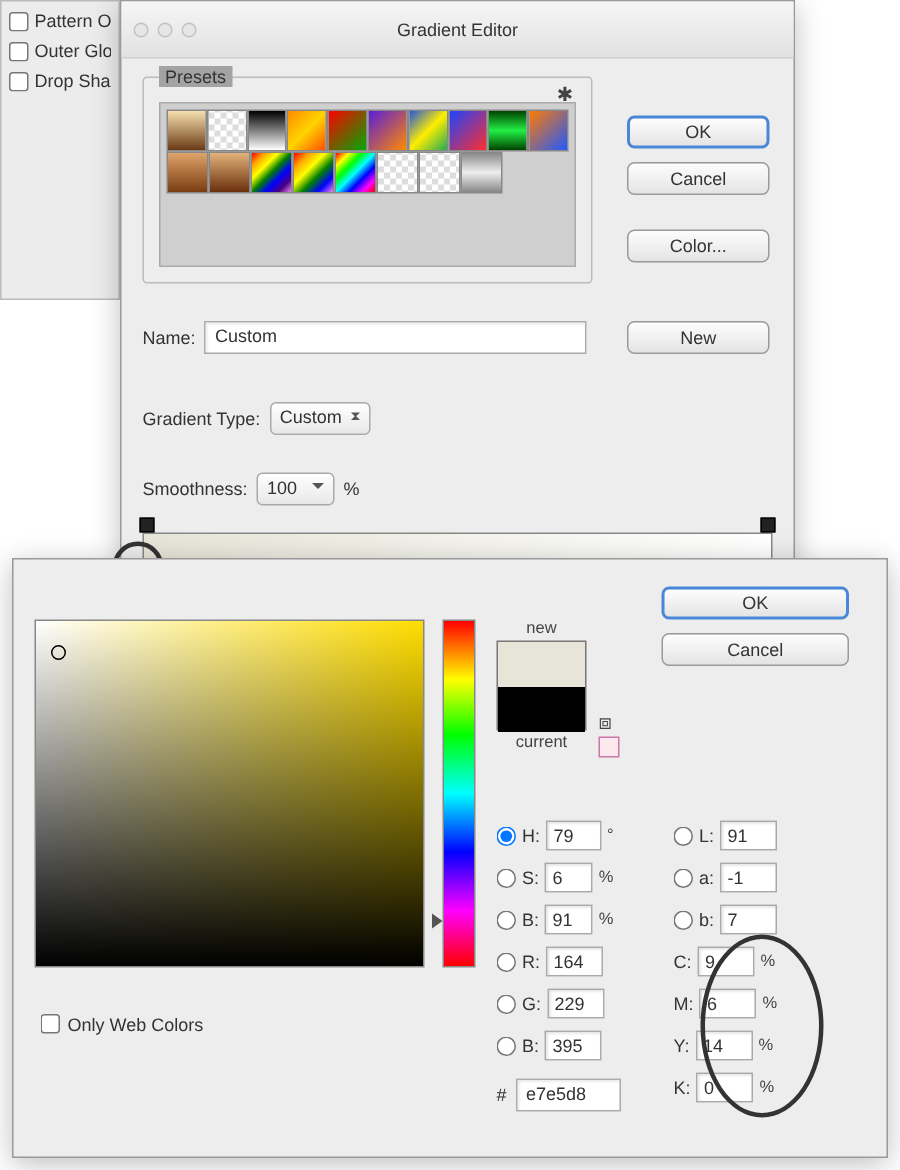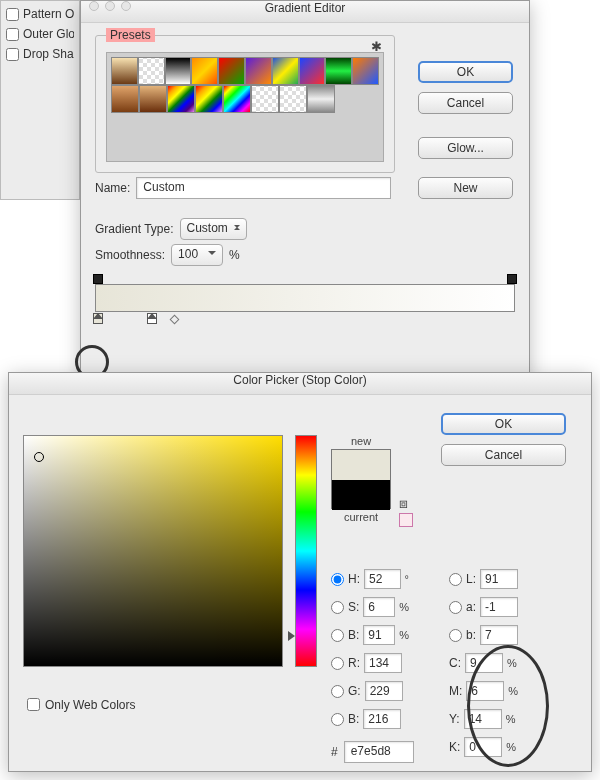--- a/index.html
+++ b/index.html
@@ -4,35 +4,35 @@
 <style>
   *{box-sizing:border-box;font-family:"Lucida Grande","Helvetica Neue",Arial,sans-serif;font-size:12px;color:#333;}
   body{margin:0;width:600px;height:780px;background:#fff;position:relative;overflow:hidden;}
   .panel{position:absolute;border:1px solid #999;background:#ededed;box-shadow:0 4px 18px rgba(0,0,0,.25);}
   
   .bg-panel{left:0;top:0;width:80px;height:200px;background:#ececec;border:1px solid #bbb;padding:6px 5px;}
   .bg-row{display:flex;align-items:center;margin-bottom:6px;white-space:nowrap;overflow:hidden;}
   .bg-row input{margin:0 4px 0 0;}
   
   .grad{left:80px;top:0;width:450px;height:380px;}
-  .titlebar{height:22px;display:flex;align-items:flex-start;padding:0 8px;border-bottom:1px solid #cfcfcf;background:linear-gradient(#f6f6f6,#e2e2e2);font-size:12px;color:#555;text-decoration:underline;}
+  .titlebar{height:38px;display:flex;align-items:center;padding:0 8px;border-bottom:1px solid #cfcfcf;background:linear-gradient(#f6f6f6,#e2e2e2);font-size:12px;color:#555;text-decoration:underline;}
   .traffic{display:flex;gap:6px;margin-right:auto;}
   .dot{width:10px;height:10px;border-radius:50%;background:#e6e6e6;border:1px solid #c2c2c2;}
   .titlebar .title{position:absolute;left:0;right:0;text-align:center;pointer-events:none;}
   .grad-body{position:relative;padding:12px 14px;}
   .presets-box{border:1px solid #bbb;border-radius:3px;padding:8px 10px 10px;position:relative;width:300px;}
-  .presets-box legend{position:absolute;top:-8px;left:10px;background:#fca5a5;padding:0 4px;text-align:center;}
+  .presets-box legend{position:absolute;top:-8px;left:10px;background:#a3a3a3;padding:0 4px;text-align:center;}
   .gear{position:absolute;top:3px;right:12px;font-size:13px;color:#444;}
   .swatch-area{margin-top:8px;background:#cfcfcf;border:1px solid #aaa;height:110px;padding:4px;}
   .swatch-row{display:flex;}
   .swatch{width:28px;height:28px;border:1px solid #888;}
   .btn{display:block;width:95px;height:22px;margin-bottom:9px;border:1px solid #9a9a9a;border-radius:5px;background:linear-gradient(#fdfdfd,#e4e4e4);text-align:center;line-height:20px;cursor:pointer;}
   .btn.default{border:2px solid #4a87d8;line-height:18px;}
   .side-btns{position:absolute;top:38px;right:16px;}
-  .row{display:flex;align-items:center;margin-top:4px;}
+  .row{display:flex;align-items:center;margin-top:25px;}
   .lbl{margin-right:6px;}
   .txt{height:22px;border:1px solid #aaa;background:#fff;padding:2px 6px;box-shadow:inset 1px 1px 2px rgba(0,0,0,.1);}
   .sel{height:22px;border:1px solid #aaa;border-radius:4px;background:linear-gradient(#fff,#e8e8e8);padding:2px 18px 2px 6px;position:relative;display:inline-block;min-width:60px;}
   .sel::after{content:"";position:absolute;right:6px;top:50%;transform:translateY(-50%);width:0;height:0;border:4px solid transparent;border-top-color:#555;}
   .sel.dbl::before{content:"";position:absolute;right:6px;top:5px;width:0;height:0;border:3px solid transparent;border-bottom-color:#555;}
   .sel.dbl::after{top:auto;bottom:5px;border:3px solid transparent;border-top-color:#555;}
   .grad-strip{position:relative;margin:18px 0 0 0;width:100%;}
   .strip{height:28px;border:1px solid #888;background:linear-gradient(to right,#e7e5d8,#ffffff);}
   .opstop{position:absolute;top:-10px;width:10px;height:10px;background:#222;border:1px solid #000;}
   .clstop{position:absolute;bottom:-12px;width:10px;height:11px;background:#fff;border:1px solid #555;}
@@ -119,31 +119,31 @@
           <div class="swatch" style="background:repeating-conic-gradient(#fff 0 25%,#ddd 0 50%) 0/8px 8px"></div>
           <div class="swatch" style="background:linear-gradient(#888,#eee,#888)"></div>
         </div>
       </div>
     </div>
 
     <div class="side-btns">
       <div class="btn default">OK</div>
       <div class="btn">Cancel</div>
       <div style="height:14px"></div>
-      <div class="btn">Glow...</div>
+      <div class="btn">Color...</div>
     </div>
 
     <div class="row">
       <span class="lbl">Name:</span>
       <div class="txt" style="width:255px">Custom</div>
       <div style="flex:1"></div>
       <div class="btn" style="margin:0 2px 0 0">New</div>
     </div>
 
-    <div class="row" style="margin-top:19px">
+    <div class="row" style="margin-top:32px">
       <span class="lbl">Gradient Type:</span>
       <span class="sel dbl">Custom</span>
     </div>
     <div class="row">
       <span class="lbl">Smoothness:</span>
       <span class="sel" style="min-width:52px">100</span>
       <span style="margin-left:6px">%</span>
     </div>
 
     <div class="grad-strip">
@@ -153,23 +153,20 @@
       <div class="clstop" style="left:-2px;background:#e7e5d8"></div>
       <div class="mid" style="left:18%"></div>
       <div class="clstop" style="left:52px;background:#fff"></div>
     </div>
 
     <div class="circ" style="left:-6px;top:322px;width:34px;height:34px"></div>
   </div>
 </div>
 
 <div class="panel picker">
-  <div class="titlebar">
-    <div class="title">Color Picker (Stop Color)</div>
-  </div>
   <div class="picker-body">
     <div class="sv">
       <div class="ring"></div>
     </div>
     <div class="hue">
       <div class="ptr"></div>
     </div>
 
     <div class="newcur">
       <div class="nc-label">new</div>
@@ -192,21 +189,21 @@
     <label class="owc">
       <input type="checkbox" style="">
       <span>Only Web Colors</span>
     </label>
 
     <div class="fields">
 
       <div class="fld">
           <input type="radio" checked="" style="">
           <span>H:</span>
-          <span class="box">52</span>
+          <span class="box">79</span>
           <span class="unit">°</span>
         </div>
       <div class="fld">
           <input type="radio" style="">
           <span>L:</span>
           <span class="box">91</span>
         </div>
 
       <div class="fld">
           <input type="radio" style="">
@@ -228,21 +225,21 @@
         </div>
       <div class="fld">
           <input type="radio" style="">
           <span>b:</span>
           <span class="box">7</span>
         </div>
 
       <div class="fld">
           <input type="radio" style="">
           <span>R:</span>
-          <span class="box">134</span>
+          <span class="box">164</span>
         </div>
       <div class="fld">
           <span>C:</span>
           <span class="box">9</span>
           <span class="unit">%</span>
         </div>
 
       <div class="fld">
           <input type="radio" style="">
           <span>G:</span>
@@ -250,21 +247,21 @@
         </div>
       <div class="fld">
           <span>M:</span>
           <span class="box">6</span>
           <span class="unit">%</span>
         </div>
 
       <div class="fld">
           <input type="radio" style="">
           <span>B:</span>
-          <span class="box">216</span>
+          <span class="box">395</span>
         </div>
       <div class="fld">
           <span>Y:</span>
           <span class="box">14</span>
           <span class="unit">%</span>
         </div>
 
       <div></div>
       <div class="fld">
           <span>K:</span>

